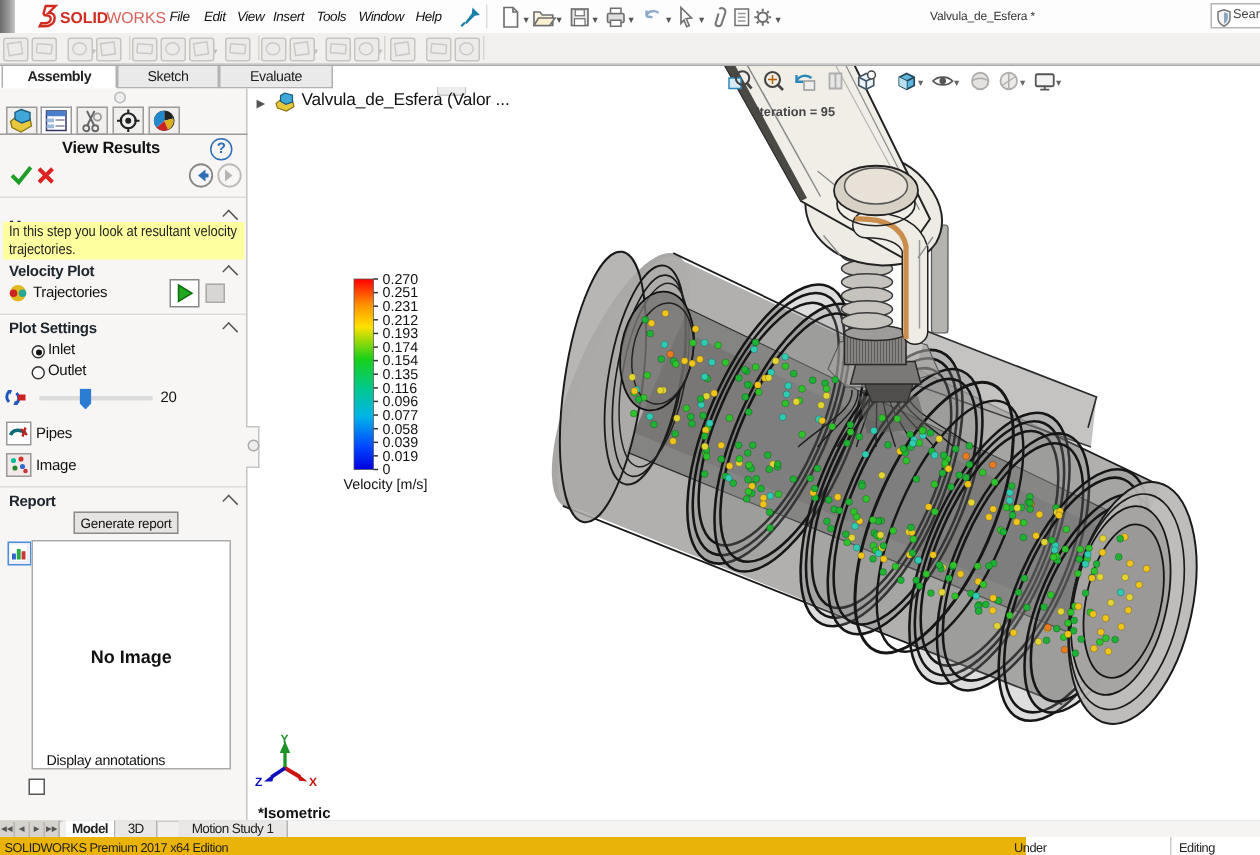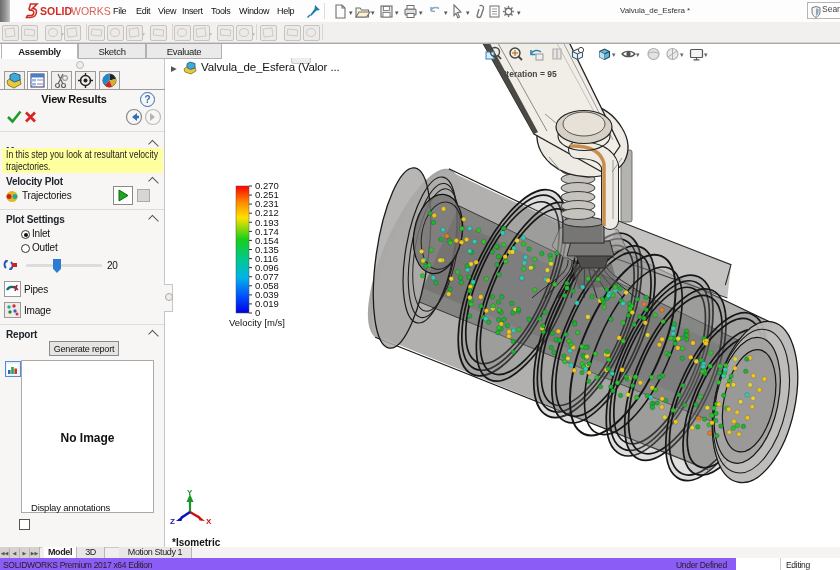--- a/index.html
+++ b/index.html
@@ -2,21 +2,21 @@
 <html><head>
 <meta charset="utf-8">
 <style>
   html,body{margin:0;padding:0;width:840px;height:570px;overflow:hidden;
     font-family:"Liberation Sans",sans-serif;background:#fff;}
   .abs{position:absolute;}
   #app{position:relative;width:840px;height:570px;background:#fff;}
   
   #titlebar{left:0;top:0;width:840px;height:22px;background:#fdfdfd;border-bottom:1px solid #e3e3e3;}
   #edgestrip{left:0;top:0;width:10px;height:22px;background:linear-gradient(90deg,#6b6b6b,#9a9a9a 60%,#c8c8c8);}
-  .menu{font-size:9px;letter-spacing:-0.3px;color:#111;top:6px;}
+  .menu{font-size:9px;letter-spacing:-0.3px;color:#111;top:6px;font-style:italic;}
   #title{left:555px;top:6px;width:200px;text-align:center;font-size:8px;letter-spacing:-0.1px;color:#333;}
   #search{left:807px;top:2px;width:40px;height:17px;border:1px solid #b5b5b5;background:#fff;font-size:8.5px;color:#444;padding:1px 0 0 14px;box-sizing:border-box;overflow:hidden;}
   
   #toolbar2{left:0;top:22px;width:840px;height:20px;background:#f1f0ef;border-bottom:1px solid #d5d3d1;}
   
   #tabline{left:0;top:43px;width:840px;height:1px;background:#a8a8a8;}
   .cmtab{position:absolute;top:44px;height:15px;font-size:9.5px;letter-spacing:-0.3px;color:#222;text-align:center;line-height:15px;background:#eaeaea;border:1px solid #b2b2b2;border-top:none;box-sizing:border-box;}
   .cmtab.active{background:#fff;border-bottom:1px solid #fff;font-weight:bold;border-top:none;}
   
   #panel{left:0;top:59px;width:165px;height:488px;background:#f7f6f5;border-right:1px solid #c6c6c6;box-sizing:border-box;}
@@ -30,21 +30,21 @@
   .btnbox{position:absolute;left:4px;width:15px;height:14px;background:#fff;border:1px solid #999;}
   #noimg{left:21px;top:360px;width:133px;height:153px;background:#fff;border:1px solid #aaa;box-sizing:border-box;}
   #noimg div{margin-top:70px;text-align:center;font-size:12px;font-weight:bold;color:#111;letter-spacing:0;}
   
   #gfx{left:165px;top:59px;width:675px;height:488px;background:#fff;}
   #gfx2{left:397px;top:44px;width:443px;height:15px;background:#fff;}
   
   #btabs{left:0;top:547px;width:840px;height:11px;background:#f0efed;border-top:1px solid #c9c9c9;box-sizing:border-box;}
   .btab{position:absolute;top:547px;height:11px;font-size:9px;letter-spacing:-0.4px;color:#222;text-align:center;line-height:11px;border-right:1px solid #b5b5b5;box-sizing:border-box;background:#e8e7e5;}
   
-  #status{left:0;top:558px;width:736px;height:12px;background:#8b5cf6;font-size:8.5px;letter-spacing:-0.3px;color:#222;}
+  #status{left:0;top:558px;width:684px;height:12px;background:#eab308;font-size:8.5px;letter-spacing:-0.3px;color:#222;}
 </style>
 </head>
 <body>
 <div id="app">
 
   <div class="abs" id="titlebar"></div>
   <div class="abs" id="edgestrip"></div>
   <div class="abs" id="logo" style="left:24px;top:2px;width:90px;height:18px;">
     <svg width="90" height="18" viewBox="0 0 90 18">
       <path d="M6.5 2 L13 2 L8.5 6.5 C11 6.5 12.5 8 12.5 10 C12.5 13 10 15.5 6 15.5 L2.5 15.5 L3.5 13.5 L6 13.5 C8.5 13.5 9.8 12 9.8 10.4 C9.8 8.8 8.3 8 5.8 8.2 L5 7 Z" fill="none" stroke="#d02b20" stroke-width="1.6"></path>

